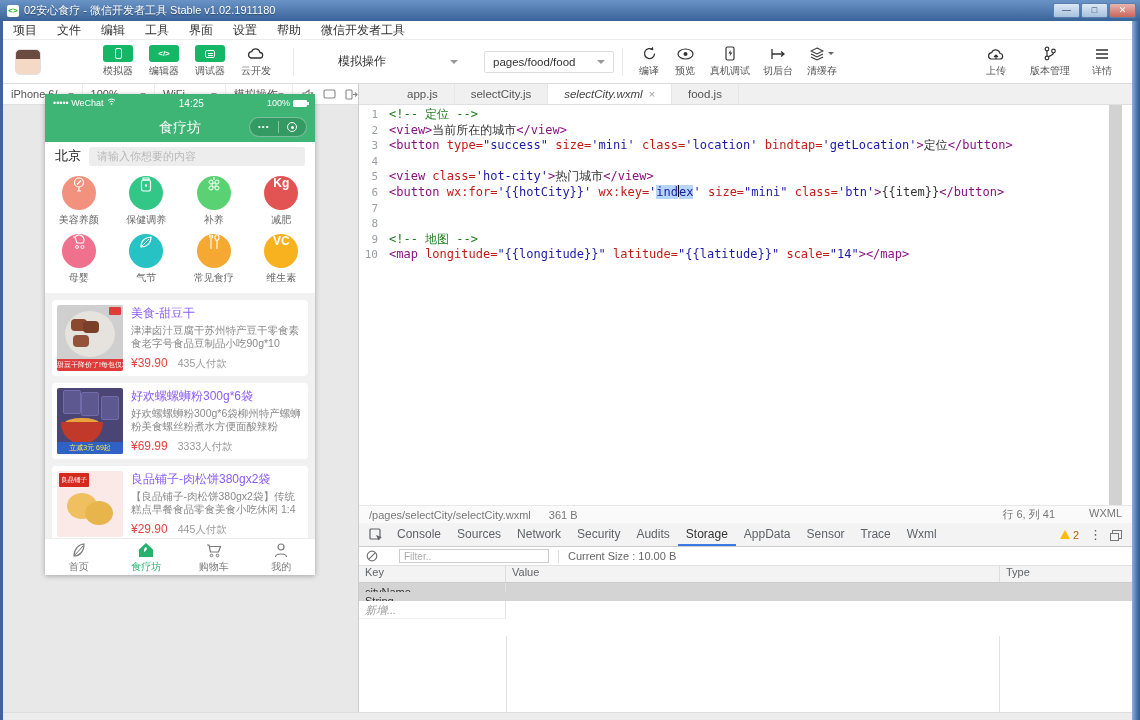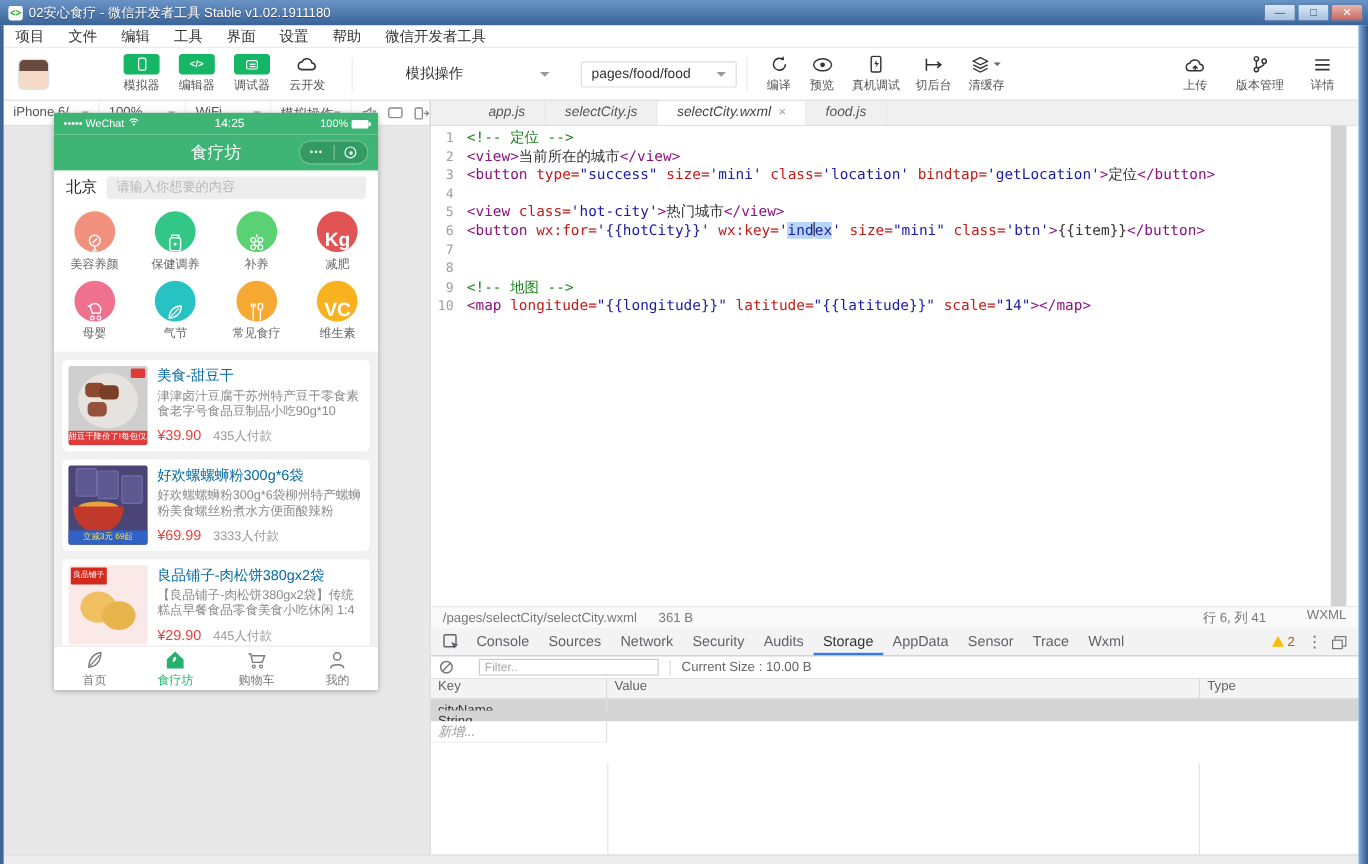--- a/index.html
+++ b/index.html
@@ -63,28 +63,28 @@
   .cap-div { width:1px; height:12px; background:rgba(255,255,255,.4); }
   .cap-target { flex:1; display:flex; align-items:center; justify-content:center; }
   .cap-target .ring { width:10px; height:10px; border:1px solid #fff; border-radius:50%; display:flex; align-items:center; justify-content:center; }
   .cap-target .dot { width:3px; height:3px; background:#fff; border-radius:50%; }
   .phone-search { height:28px; background:#fff; display:flex; align-items:center; padding:0 10px; gap:8px; flex:none; }
   .city { font-size:13px; color:#222; }
   .search-input { flex:1; height:19px; background:#ededed; border:none; border-radius:3px; font-size:11px; padding:0 8px; color:#333; }
   .search-input::placeholder { color:#b8b8b8; }
   .phone-cats { background:#fff; padding:6px 0 8px; display:grid; grid-template-columns:repeat(4,1fr); row-gap:7px; flex:none; }
   .cat { display:flex; flex-direction:column; align-items:center; gap:3px; }
-  .cat-ic { width:34px; height:34px; border-radius:50%; display:flex; align-items:flex-end; justify-content:center; color:#fff; font-size:16px; font-weight:bold; }
+  .cat-ic { width:34px; height:34px; border-radius:50%; display:flex; align-items:flex-start; justify-content:center; color:#fff; font-size:12px; font-weight:bold; }
   .cat-lb { font-size:10px; color:#666; }
   .phone-feed { background:#f1f1f1; padding:7px 7px 0; flex:1; overflow:hidden; }
   .pcard { background:#fff; border-radius:4px; margin-bottom:7px; padding:5px; display:flex; gap:8px; height:76px; }
   .pimg { width:66px; height:66px; flex:none; position:relative; overflow:hidden; border-radius:2px; }
   .pbanner { position:absolute; bottom:0; left:0; right:0; height:12px; color:#fff; font-size:7px; line-height:12px; text-align:center; white-space:nowrap; overflow:hidden; }
   .pinfo { flex:1; display:flex; flex-direction:column; min-width:0; }
-  .ptitle { font-size:12px; color:#0369a1; margin-bottom:2px; white-space:nowrap; overflow:hidden; }
+  .ptitle { font-size:12px; color:#8b5cf6; margin-bottom:2px; white-space:nowrap; overflow:hidden; }
   .pdesc { font-size:10.5px; color:#8a8a8a; line-height:13px; height:26px; overflow:hidden; }
   .pbottom { margin-top:auto; display:flex; align-items:baseline; gap:10px; }
   .pprice { color:#e64340; font-size:12px; }
   .psales { color:#999; font-size:10.5px; }
   .ptabbar { height:37px; background:#fff; border-top:1px solid #ebebeb; display:flex; flex:none; }
   .ptab { flex:1; display:flex; flex-direction:column; align-items:center; justify-content:center; gap:1px; font-size:10px; color:#7a7a7a; }
   .ptab.active { color:#24b26d; }
 
   
   .img1 { background:#cfcfcf; }
@@ -101,21 +101,21 @@
   .img2 .noodle { position:absolute; left:8px; bottom:26px; width:34px; height:10px; background:#e8a33d; border-radius:50%; }
   .img2 .pbanner { background:#2f62c4; color:#ffe34d; }
   .img3 { background:#fbe9e7; }
   .img3 .cake1 { position:absolute; left:10px; top:22px; width:30px; height:26px; background:#f0c060; border-radius:50%; }
   .img3 .cake2 { position:absolute; left:28px; top:30px; width:28px; height:24px; background:#e8b44c; border-radius:50%; }
   .img3 .logo { position:absolute; left:2px; top:2px; width:30px; height:14px; background:#d42a1e; color:#fff; font-size:6.5px; line-height:14px; text-align:center; border-radius:1px; }
 
   
   .editor-panel { position:absolute; left:355px; right:0; top:0; bottom:0; background:#fff; border-left:1px solid #ccc; }
   .ed-tabs { height:21px; background:#f0f0f0; border-bottom:1px solid #e0e0e0; display:flex; font-size:11.5px; color:#555; }
-  .ed-tab { padding:0 16px; line-height:20px; border-right:1px solid #e6e6e6; display:flex; align-items:center; gap:6px;font-style:italic; }
+  .ed-tab { padding:0 16px; line-height:20px; border-right:1px solid #e6e6e6; display:flex; align-items:center; gap:6px; }
   .ed-tab.first { margin-left:32px; }
   .ed-tab.active { background:#fff; color:#444; font-style:italic; }
   .tab-close { color:#999; font-size:11px; }
   .ed-code { position:absolute; top:21px; left:0; right:0; height:400px; background:#fff; font-family:"DejaVu Sans Mono",monospace; font-size:12px; overflow:hidden; padding-top:2px; }
   .code-line { display:flex; height:15.6px; white-space:pre; }
   .ln { width:30px; text-align:right; color:#9aa0a6; padding-right:11px; flex:none; font-size:11px; line-height:15.6px; }
   .code-text { line-height:15.6px; }
   .tk-c { color:#1e7d1e; } .tk-g { color:#881280; } .tk-a { color:#c41a16; } .tk-v { color:#1a1aa6; } .tk-t { color:#333; }
   .tk-s { color:#1a1aa6; background:#b5d5fb; }
   .caret { display:inline-block; width:1px; height:12px; background:#000; vertical-align:-1px; }

